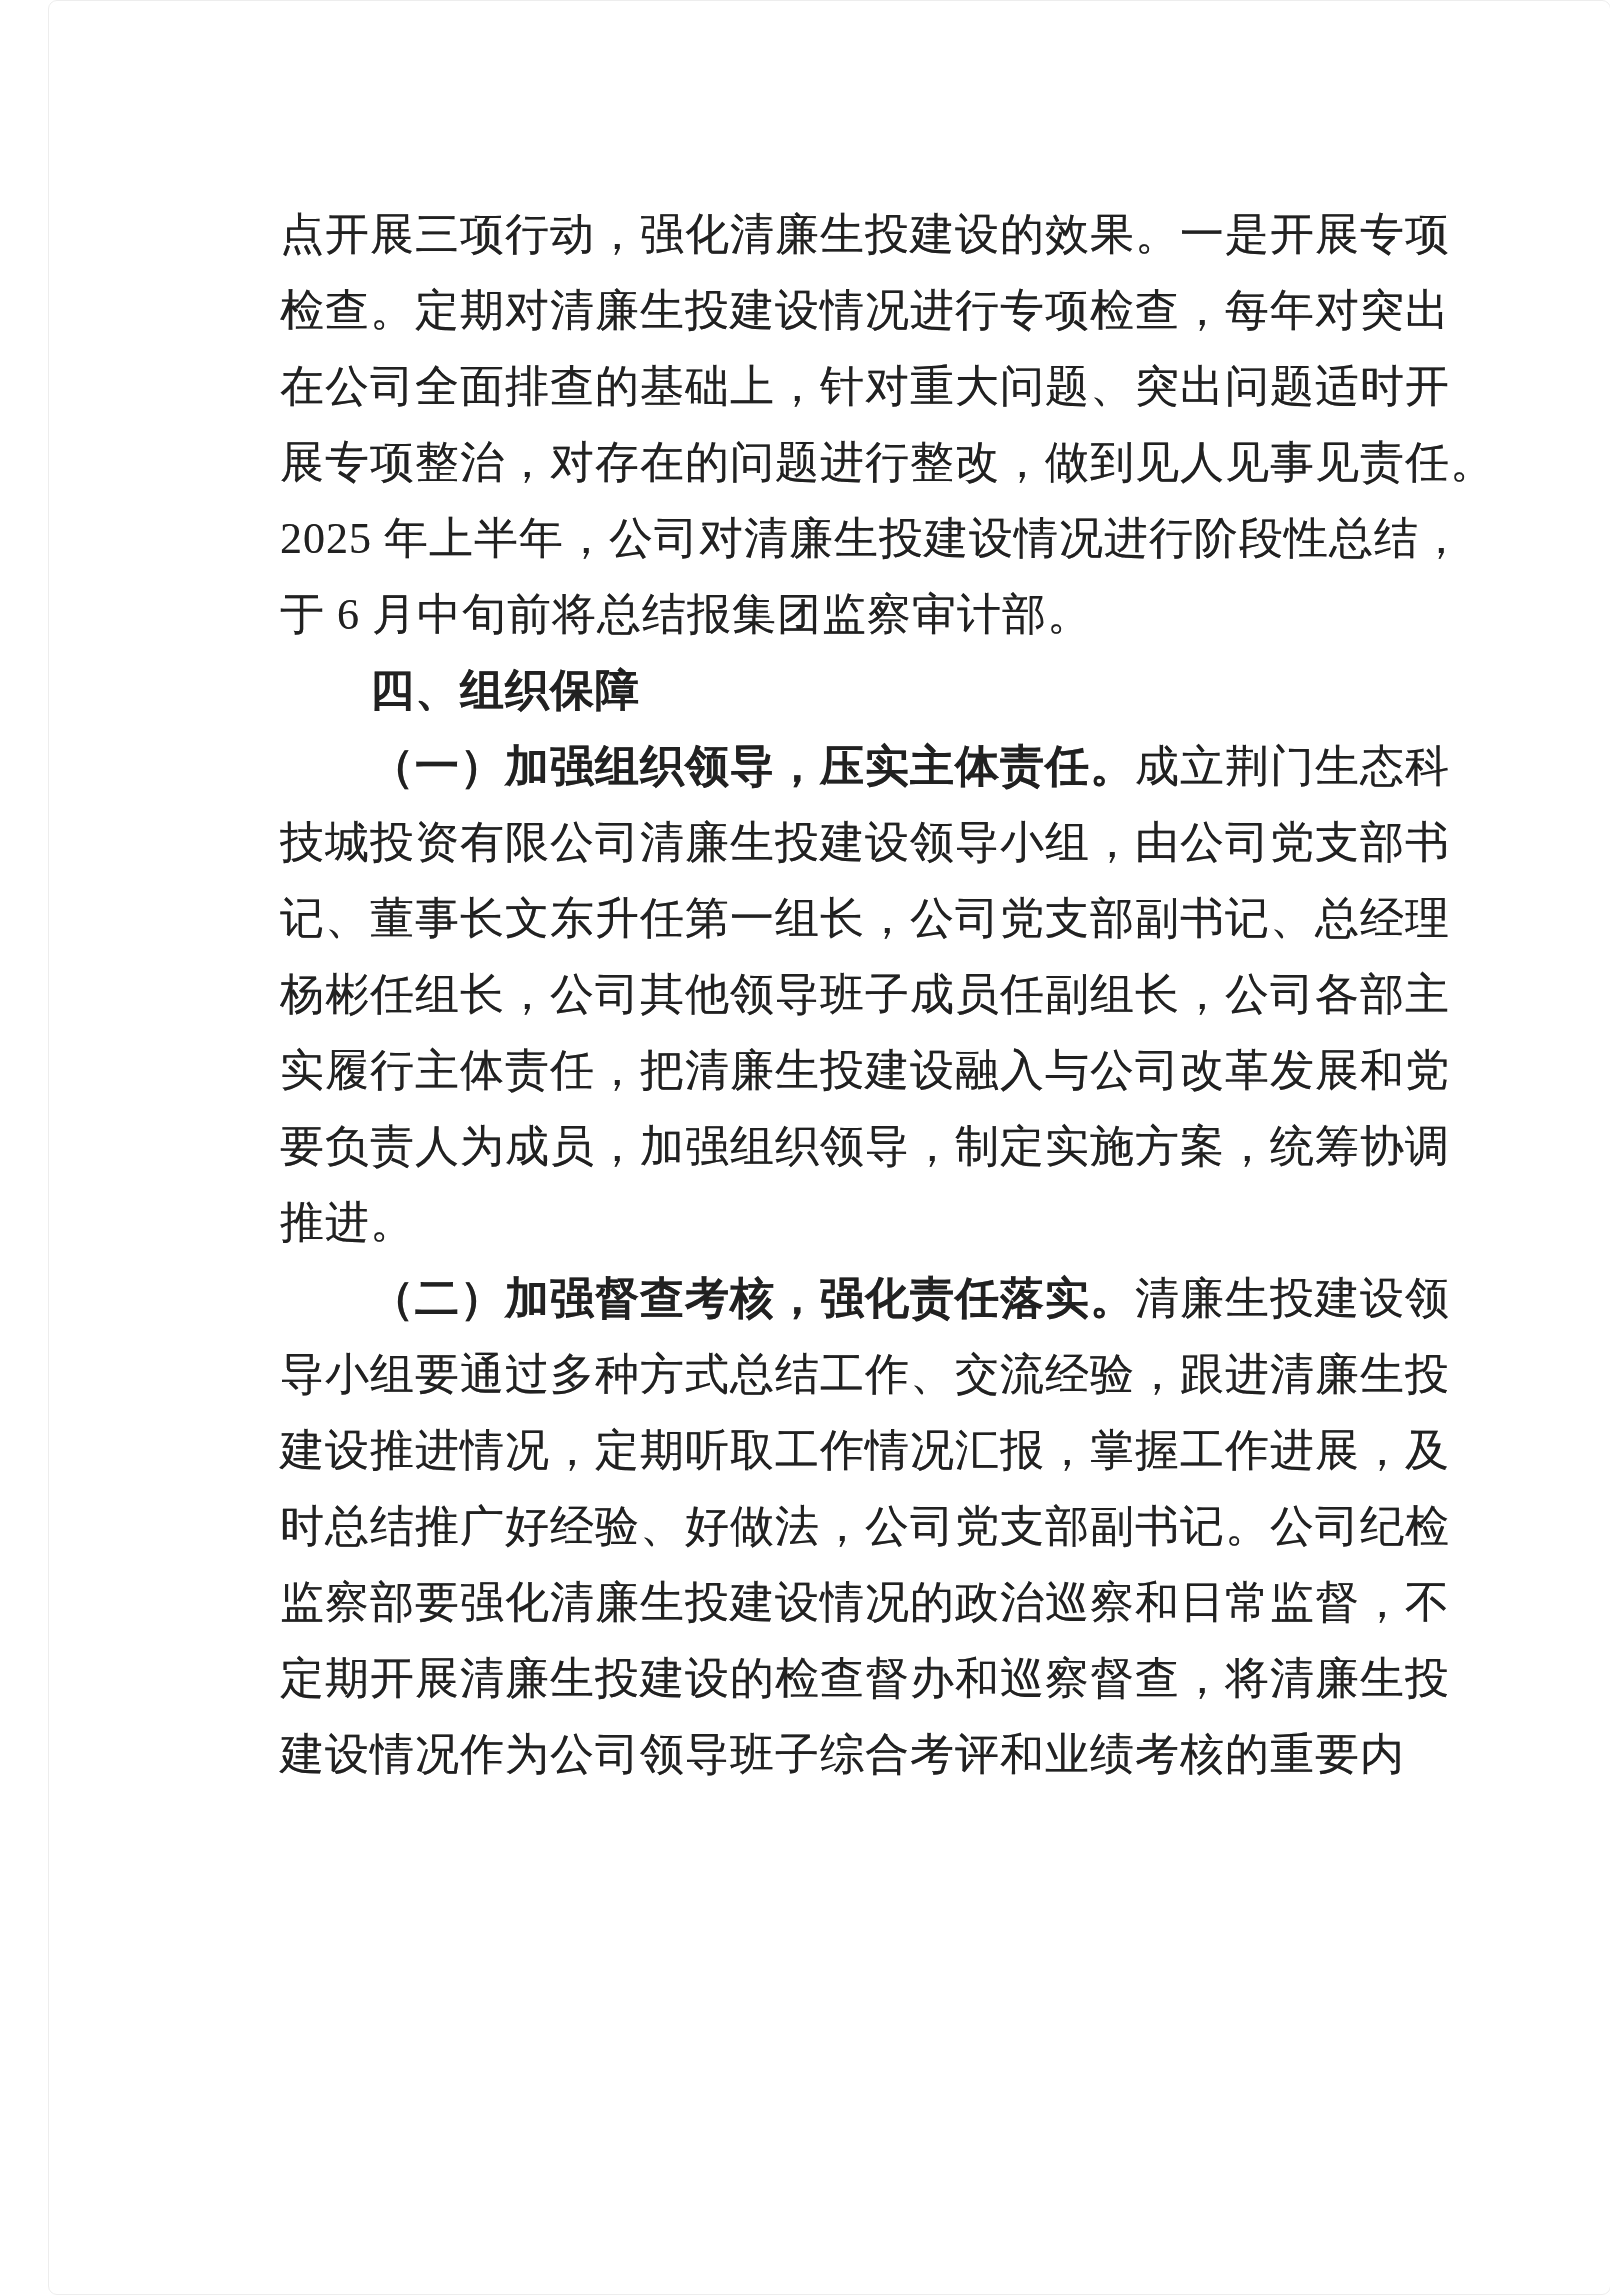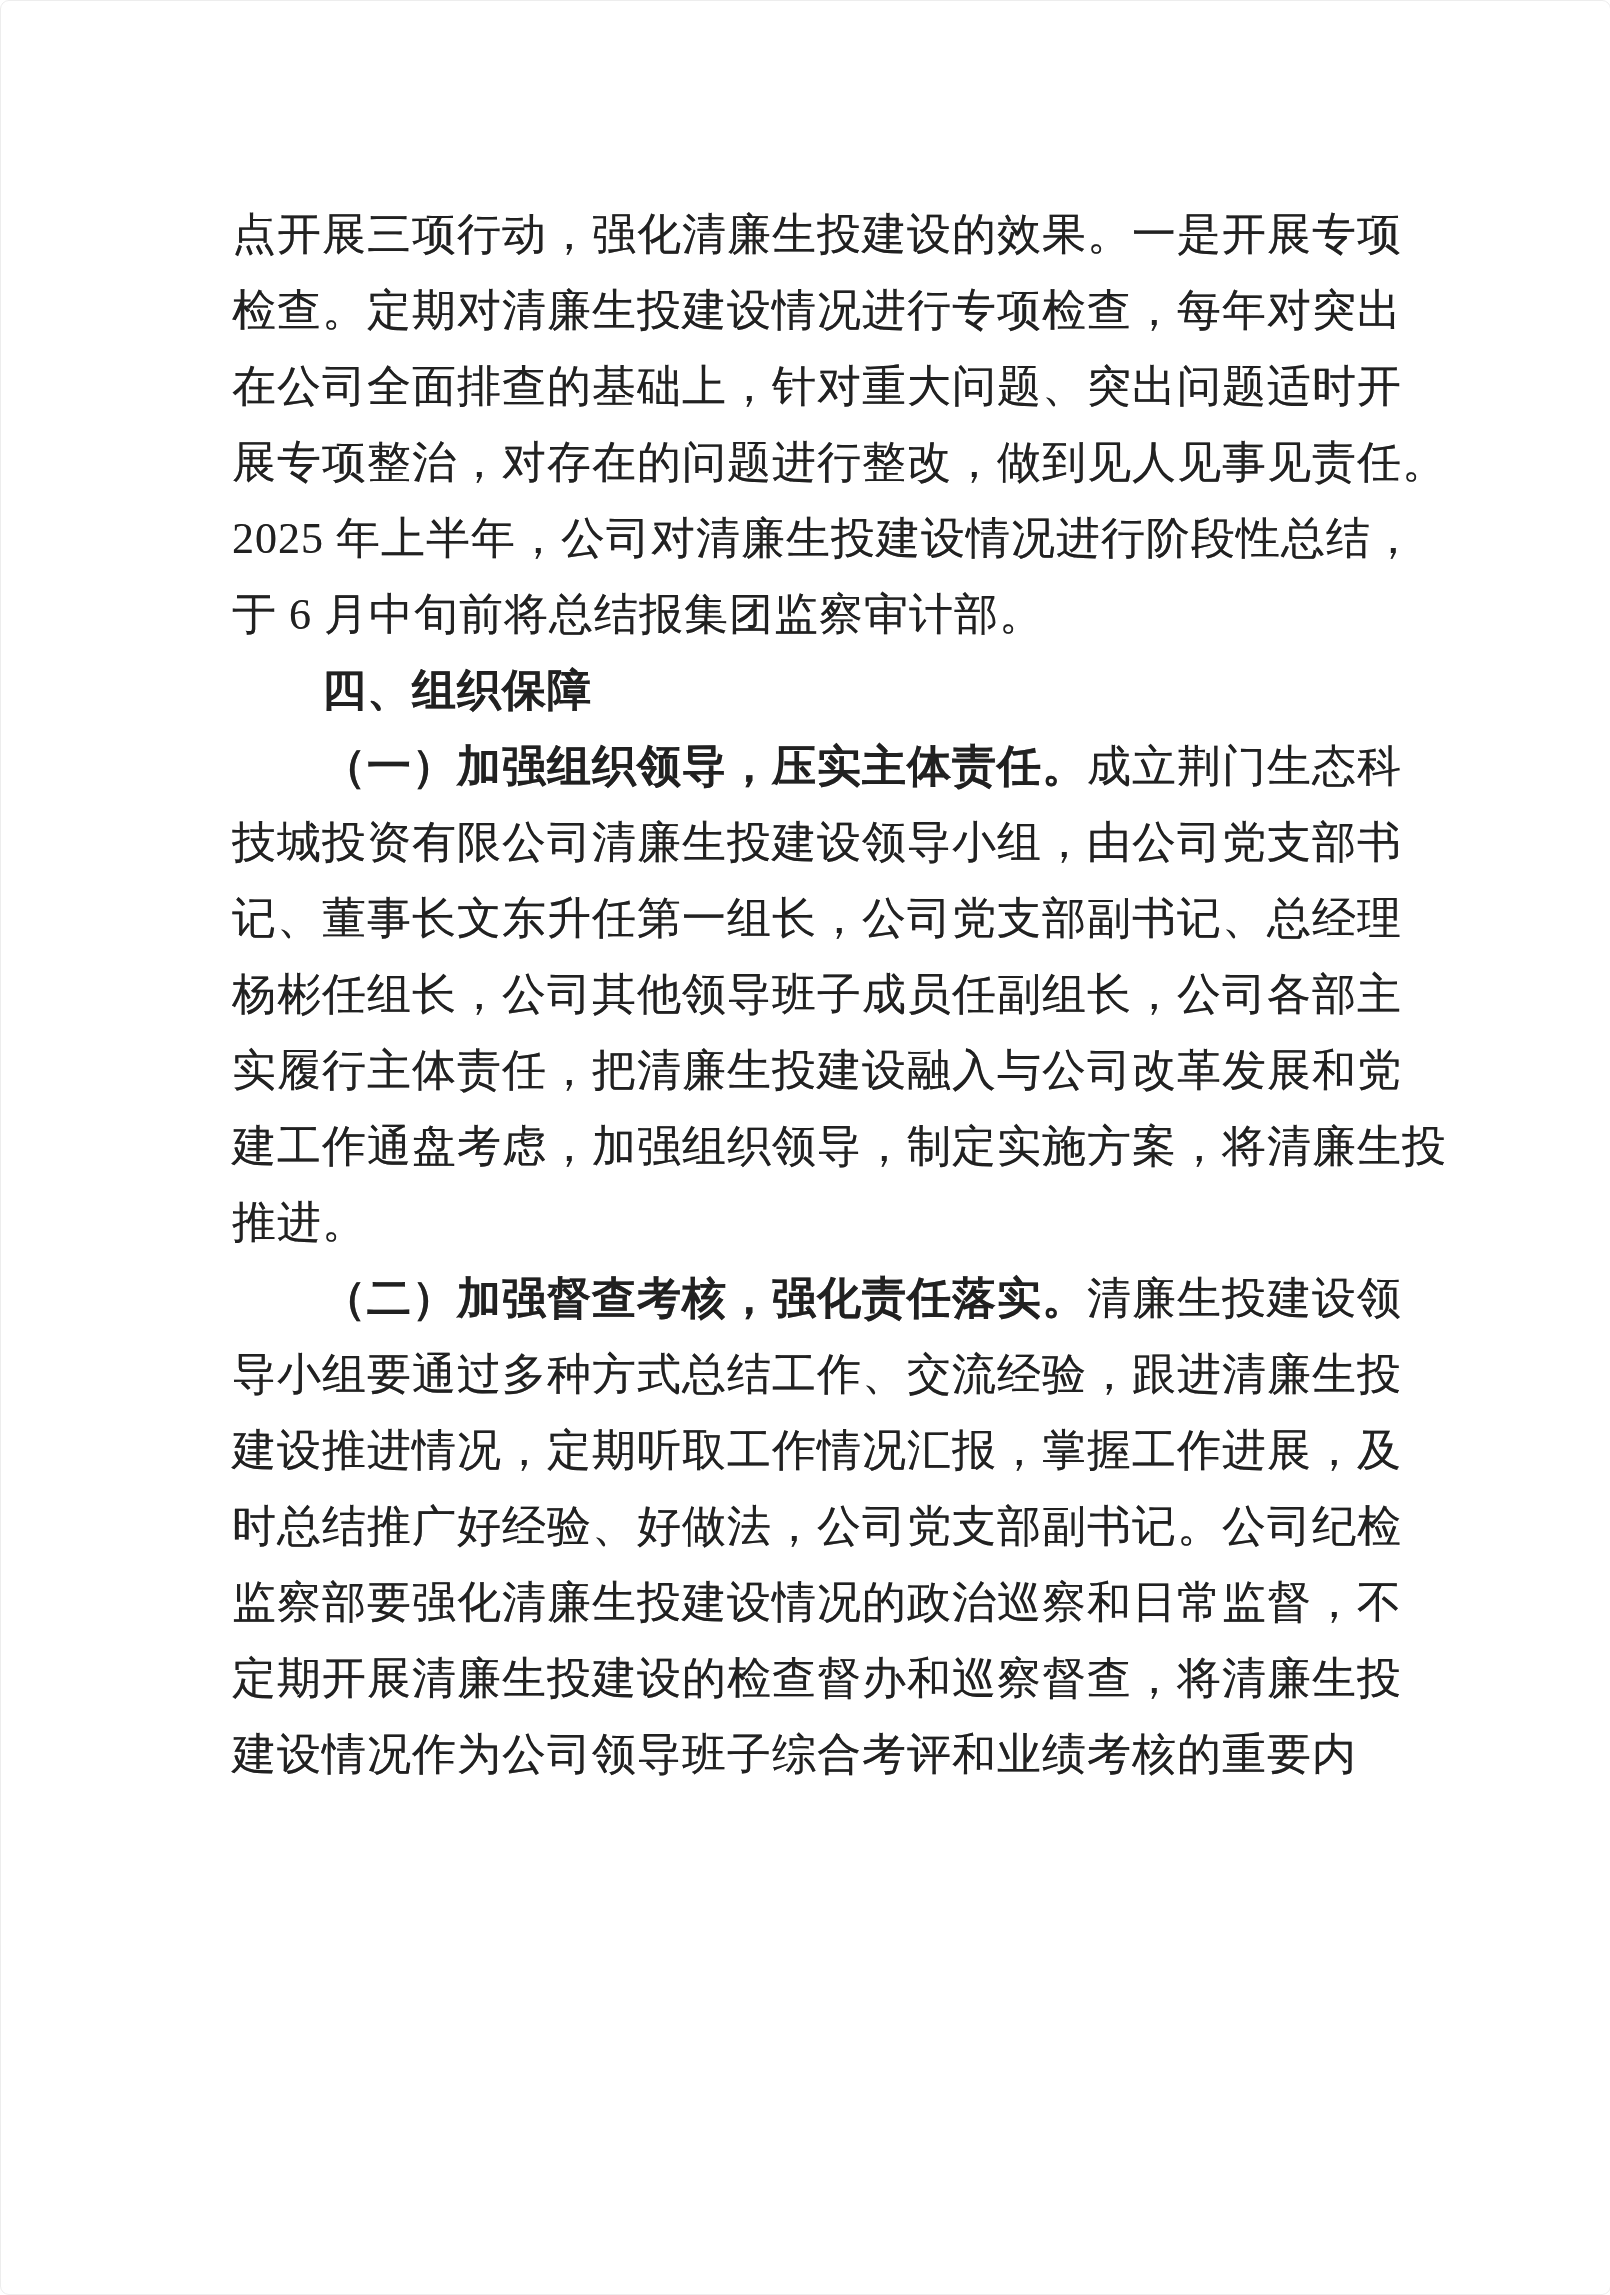--- a/index.html
+++ b/index.html
@@ -14,20 +14,21 @@
     font-family: "Liberation Serif", "DejaVu Serif", serif;
   }
   .page {
     position: absolute;
     inset: 0;
     box-sizing: border-box;
     background: #ffffff;
     border: 1.3px solid #ededed;
     border-radius: 9px;
     overflow: hidden;
+    margin-left: 48px;
   }
   .content {
     box-sizing: border-box;
     padding: 196px 195px 0 231px;
   }
   .line {
     font-size: 44px;
     line-height: 76px;
     letter-spacing: 1px;
     color: #212121;
@@ -53,21 +54,21 @@
       <div class="line"><span class="run">在公司全面排查的基础上，针对重大问题、突出问题适时开</span></div>
       <div class="line"><span class="run">展专项整治，对存在的问题进行整改，做到见人见事见责任。</span></div>
       <div class="line"><span class="run">2025 年上半年，公司对清廉生投建设情况进行阶段性总结，</span></div>
       <div class="line"><span class="run">于 6 月中旬前将总结报集团监察审计部。</span></div>
       <div class="line indent"><span class="run bold">四、组织保障</span></div>
       <div class="line indent"><span class="run bold">（一）加强组织领导，压实主体责任。</span><span class="run">成立荆门生态科</span></div>
       <div class="line"><span class="run">技城投资有限公司清廉生投建设领导小组，由公司党支部书</span></div>
       <div class="line"><span class="run">记、董事长文东升任第一组长，公司党支部副书记、总经理</span></div>
       <div class="line"><span class="run">杨彬任组长，公司其他领导班子成员任副组长，公司各部主</span></div>
       <div class="line"><span class="run">实履行主体责任，把清廉生投建设融入与公司改革发展和党</span></div>
-      <div class="line"><span class="run">建工作通盘考虑，加强组织领导，制定实施方案，将清廉生投</span></div>
+      <div class="line"><span class="run">要负责人为成员，加强组织领导，制定实施方案，统筹协调</span></div>
       <div class="line"><span class="run">推进。</span></div>
       <div class="line indent"><span class="run bold">（二）加强督查考核，强化责任落实。</span><span class="run">清廉生投建设领</span></div>
       <div class="line"><span class="run">导小组要通过多种方式总结工作、交流经验，跟进清廉生投</span></div>
       <div class="line"><span class="run">建设推进情况，定期听取工作情况汇报，掌握工作进展，及</span></div>
       <div class="line"><span class="run">时总结推广好经验、好做法，公司党支部副书记。公司纪检</span></div>
       <div class="line"><span class="run">监察部要强化清廉生投建设情况的政治巡察和日常监督，不</span></div>
       <div class="line"><span class="run">定期开展清廉生投建设的检查督办和巡察督查，将清廉生投</span></div>
       <div class="line"><span class="run">建设情况作为公司领导班子综合考评和业绩考核的重要内</span></div>
     </div>
 </div>

